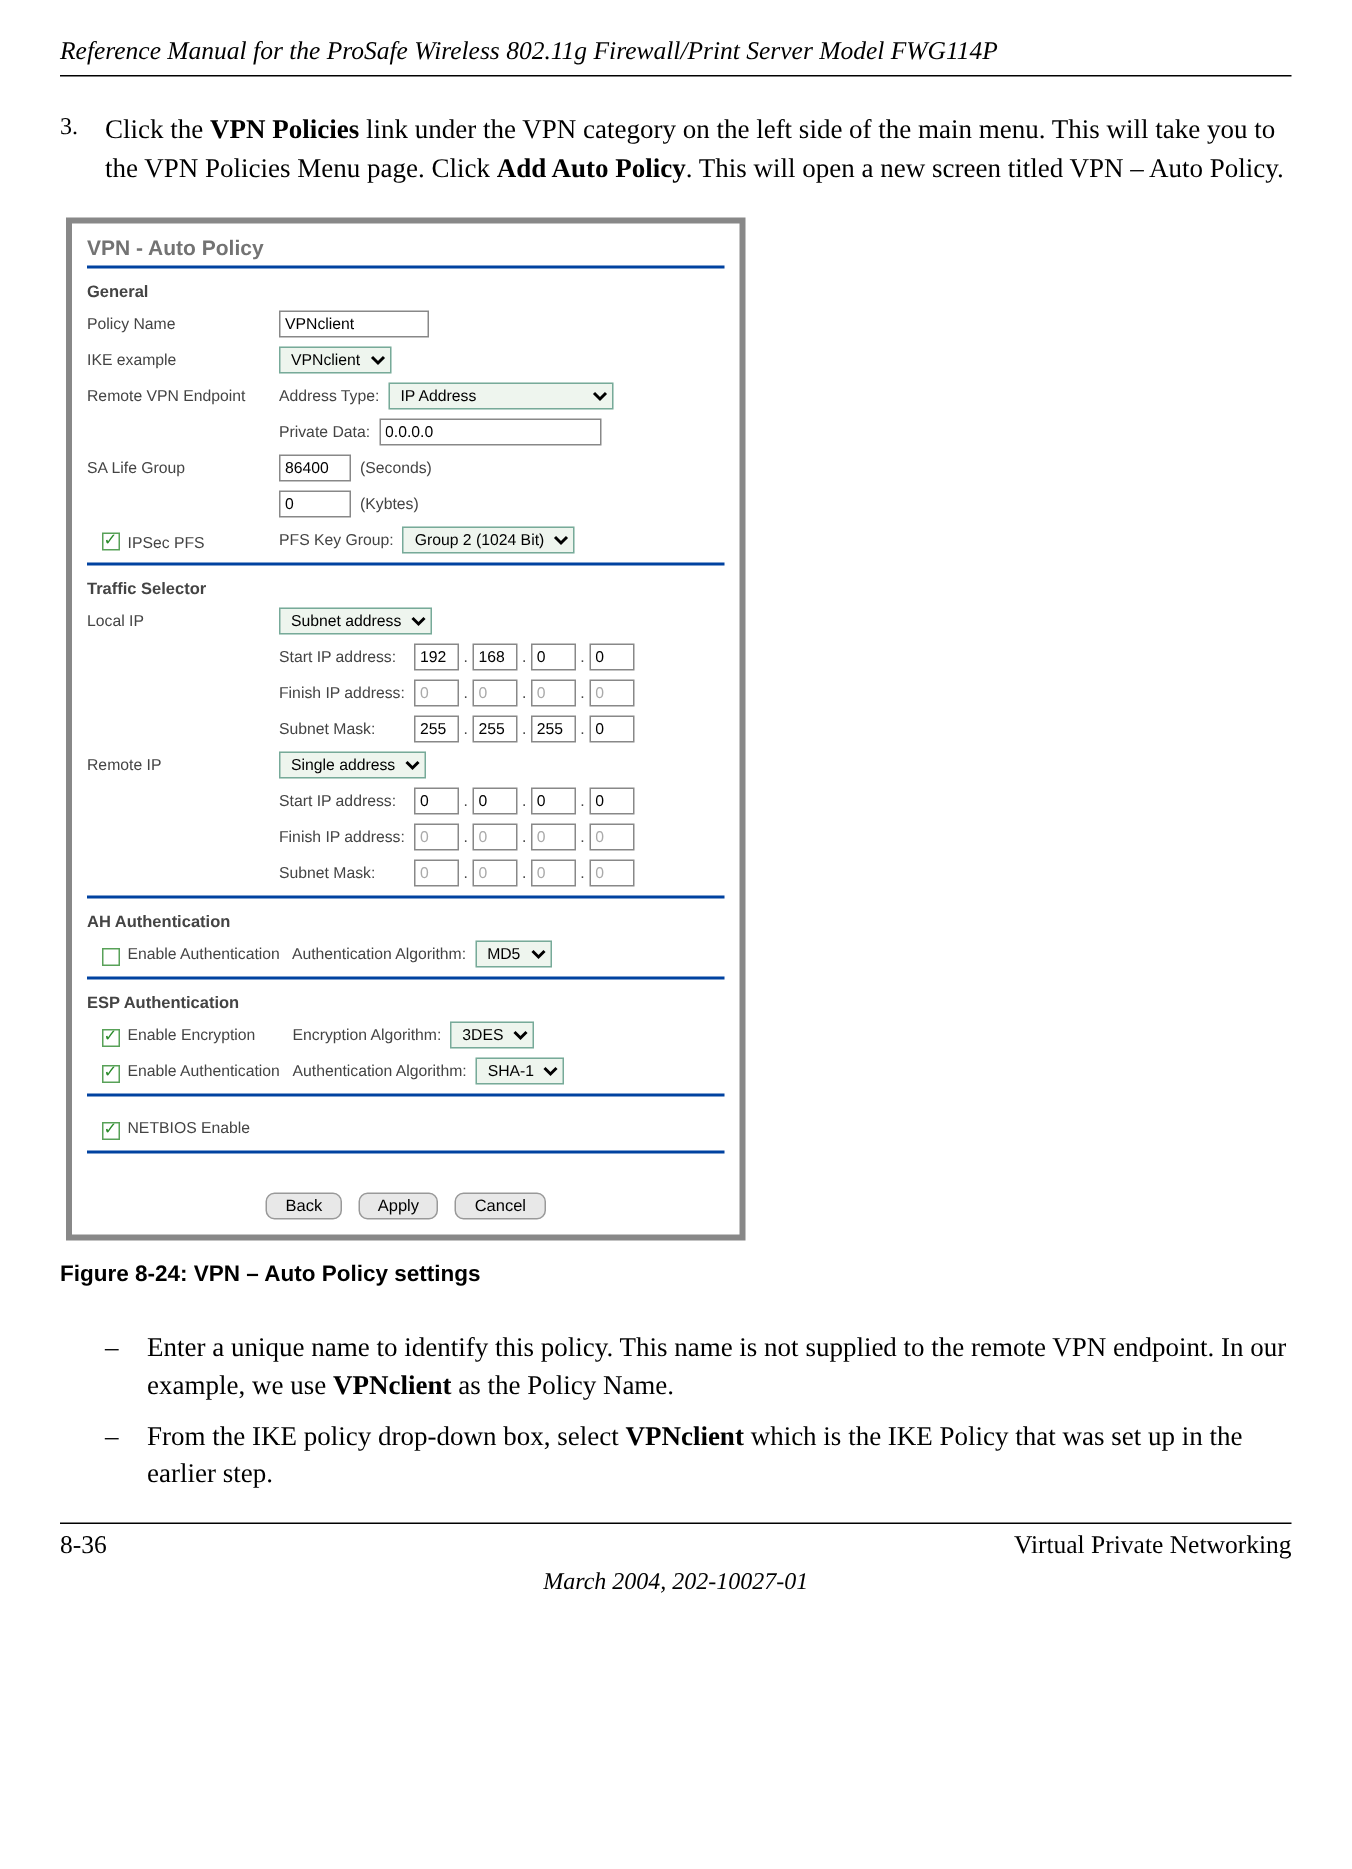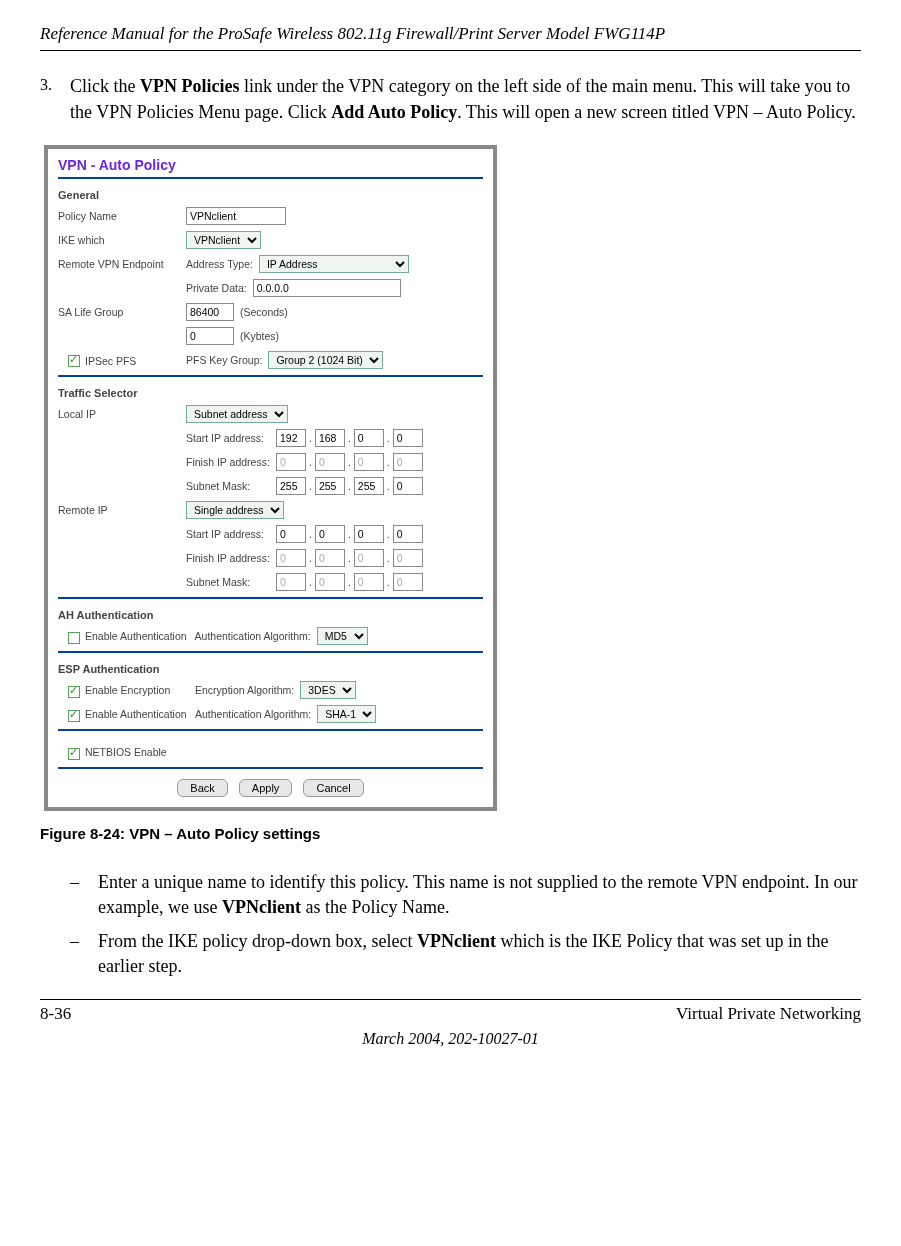--- a/index.html
+++ b/index.html
@@ -4,36 +4,36 @@
   <style>
     * { margin: 0; padding: 0; box-sizing: border-box; }
     body { font-family: "Times New Roman", serif; font-size: 18px; color: #000; background: #fff; width: 901px; padding: 24px 40px 20px 40px; }
     .header-title { font-style: italic; font-size: 17px; margin-bottom: 6px; }
     .header-rule { border-top: 1px solid #000; margin-bottom: 22px; }
     .step { display: flex; margin-bottom: 20px; line-height: 1.45; }
     .step-num { width: 30px; flex-shrink: 0; font-size: 16px; }
     .step-text { flex: 1; }
     .bold { font-weight: bold; }
     .screenshot { border: 4px solid #888; width: 453px; margin: 0 0 14px 4px; background: #fff; font-family: Arial, sans-serif; font-size: 11px; padding: 6px 10px 10px 10px; }
-    .ss-title { color: #6d28d9; font-weight: bold; font-size: 14px; margin: 2px 0 2px 0; }
+    .ss-title { color: #737373; font-weight: bold; font-size: 14px; margin: 2px 0 2px 0; }
     .ss-hr { border-top: 2px solid #0042a0; margin: 4px 0 10px 0; }
     .ss-section-label { color: #444; font-weight: bold; font-size: 11px; margin: 4px 0 4px 0; }
     .ss-row { display: flex; align-items: center; min-height: 22px; margin: 2px 0; font-size: 10.5px; color: #444; }
     .ss-row .label { width: 128px; flex-shrink: 0; }
     .ss-row .sublabel { padding-right: 6px; color: #444; font-size: 10.5px; }
     .ss-input { height: 18px; border: 1px solid #888; background: #fff; font-size: 10.5px; padding: 0 3px; vertical-align: middle; }
     .ss-select { height: 18px; border: 1px solid #7a9; background: #eef5ee; font-size: 10.5px; padding: 0 3px; vertical-align: middle; }
     .ss-input.w-med { width: 100px; }
     .ss-input.w-narrow { width: 48px; }
     .ss-input.oct { width: 30px; text-align: left; }
     .ss-input.oct.disabled { color: #aaa; background: #fff; }
     .dot { padding: 0 3px; }
     .checkbox { display: inline-block; width: 12px; height: 12px; border: 1px solid #58a158; margin-right: 5px; position: relative; top: 2px; background: #fff; }
     .checkbox.checked::after { content: "✓"; color: #2a8a2a; font-size: 11px; position: absolute; top: -3px; left: 0; }
-    .ss-buttons { text-align: center; margin-top: 10px; }
+    .ss-buttons { text-align: center; margin-top: 26px; }
     .ss-btn { display: inline-block; border: 1px solid #999; border-radius: 6px; background: #e8e8e8; font-size: 11px; padding: 2px 12px; margin: 0 4px; }
     .figure-caption { font-family: Arial, sans-serif; font-weight: bold; font-size: 15px; margin: 6px 0 28px 0; }
     .bullet { display: flex; margin: 0 0 8px 30px; line-height: 1.4; }
     .bullet .dash { width: 28px; flex-shrink: 0; }
     .footer-rule { border-top: 1px solid #000; margin-top: 20px; }
     .footer-row { display: flex; justify-content: space-between; font-size: 17px; margin-top: 4px; }
     .footer-center { text-align: center; font-style: italic; font-size: 16px; margin-top: 6px; }
     .ip-group { display: inline-flex; align-items: center; }
   </style>
 </head>
@@ -52,21 +52,21 @@
 <div class="screenshot">
   <div class="ss-title">VPN - Auto Policy</div>
   <div class="ss-hr"></div>
 
   <div class="ss-section-label">General</div>
   <div class="ss-row">
     <span class="label">Policy Name</span>
     <input class="ss-input w-med" value="VPNclient" style="">
   </div>
   <div class="ss-row">
-    <span class="label">IKE which</span>
+    <span class="label">IKE example</span>
     <select class="ss-select"><option>VPNclient</option></select>
   </div>
   <div class="ss-row">
     <span class="label">Remote VPN Endpoint</span>
     <span class="sublabel">Address Type:</span>
     <select class="ss-select" style="width:150px"><option>IP Address</option></select>
   </div>
   <div class="ss-row">
     <span class="label"></span>
     <span class="sublabel">Private Data:</span>

